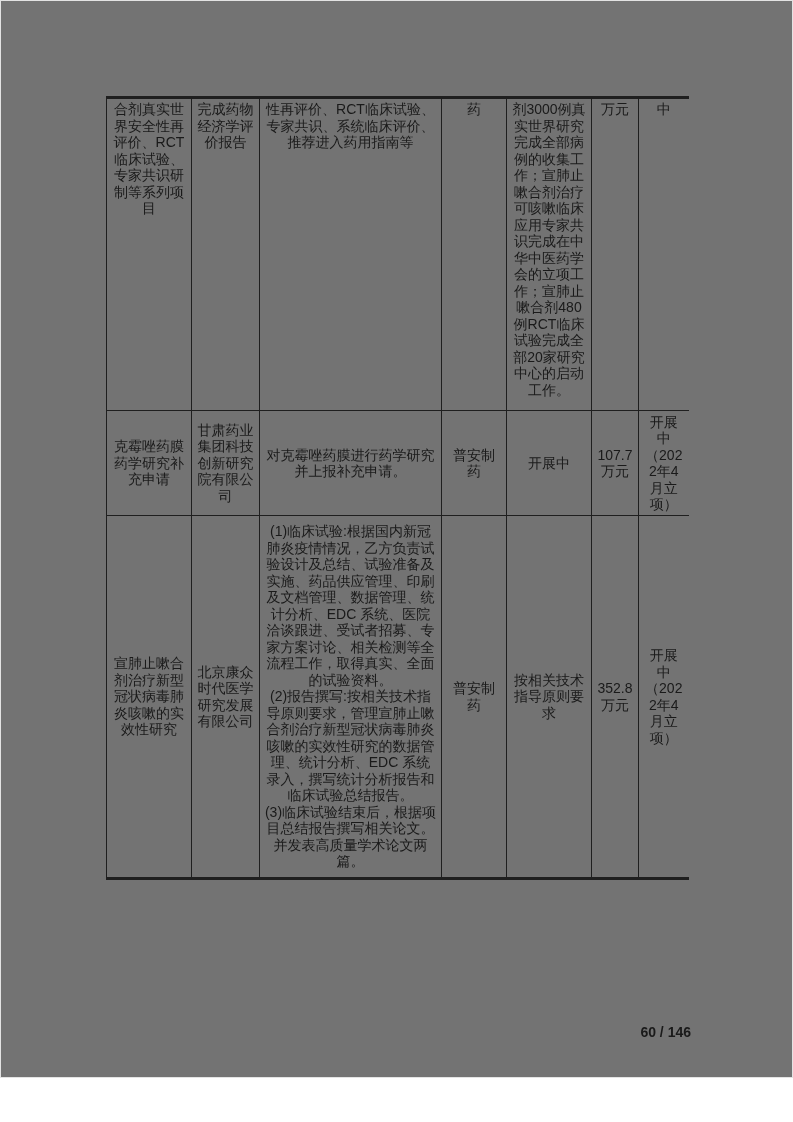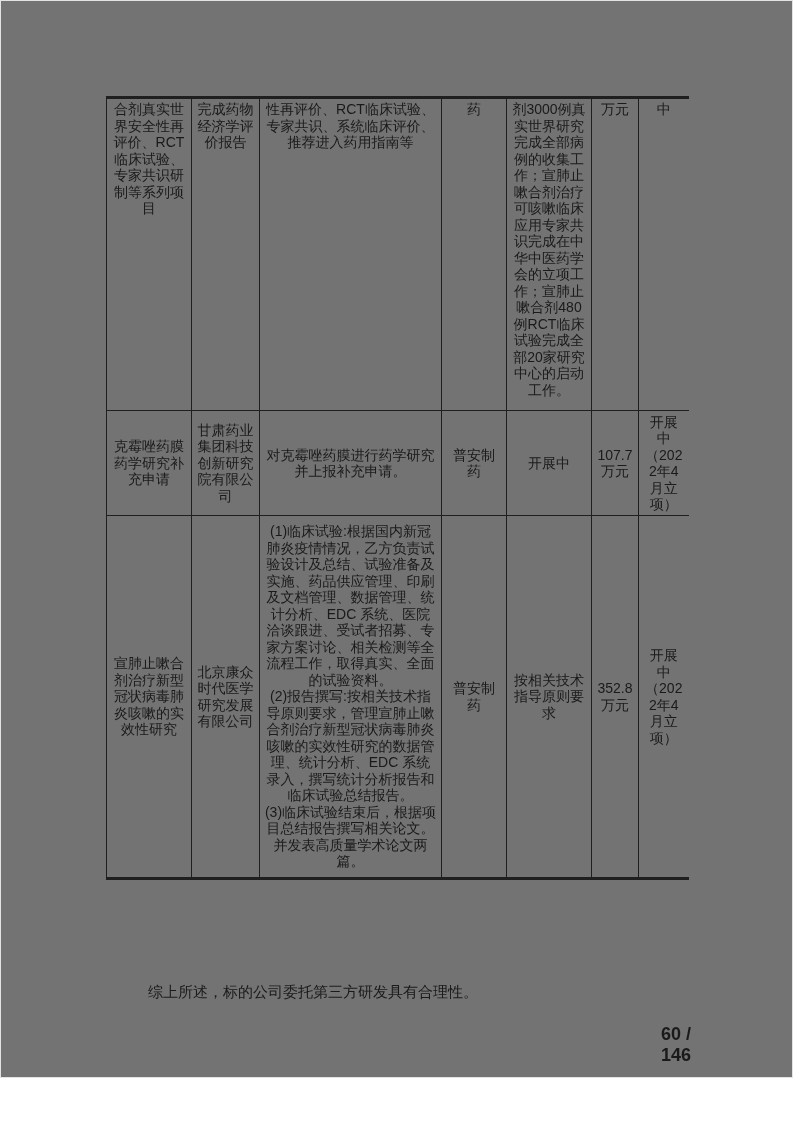--- a/index.html
+++ b/index.html
@@ -61,21 +61,21 @@
     font-size: 15px;
     line-height: 20px;
     text-indent: 42px;
   }
   .pageno {
     position: absolute;
     left: 630px;
     top: 1023px;
     width: 60px;
     text-align: right;
-    font-size: 18px;
+    font-size: 14px;
     font-weight: bold;
   }
 </style>
 </head>
 <body>
 
 <div id="page">
 
   <table class="projects">
     <colgroup>
@@ -127,17 +127,16 @@
         <td class="col-status">开展
 中
 （202
 2年4
 月立
 项）</td>
       </tr>
     </tbody>
   </table>
 
-  <div class="closing">综上所述，标的公司委托第三方研发具有合理性。</div>
 
   <div class="pageno">60 / 146</div>
 
 </div>
 
 </body></html>

